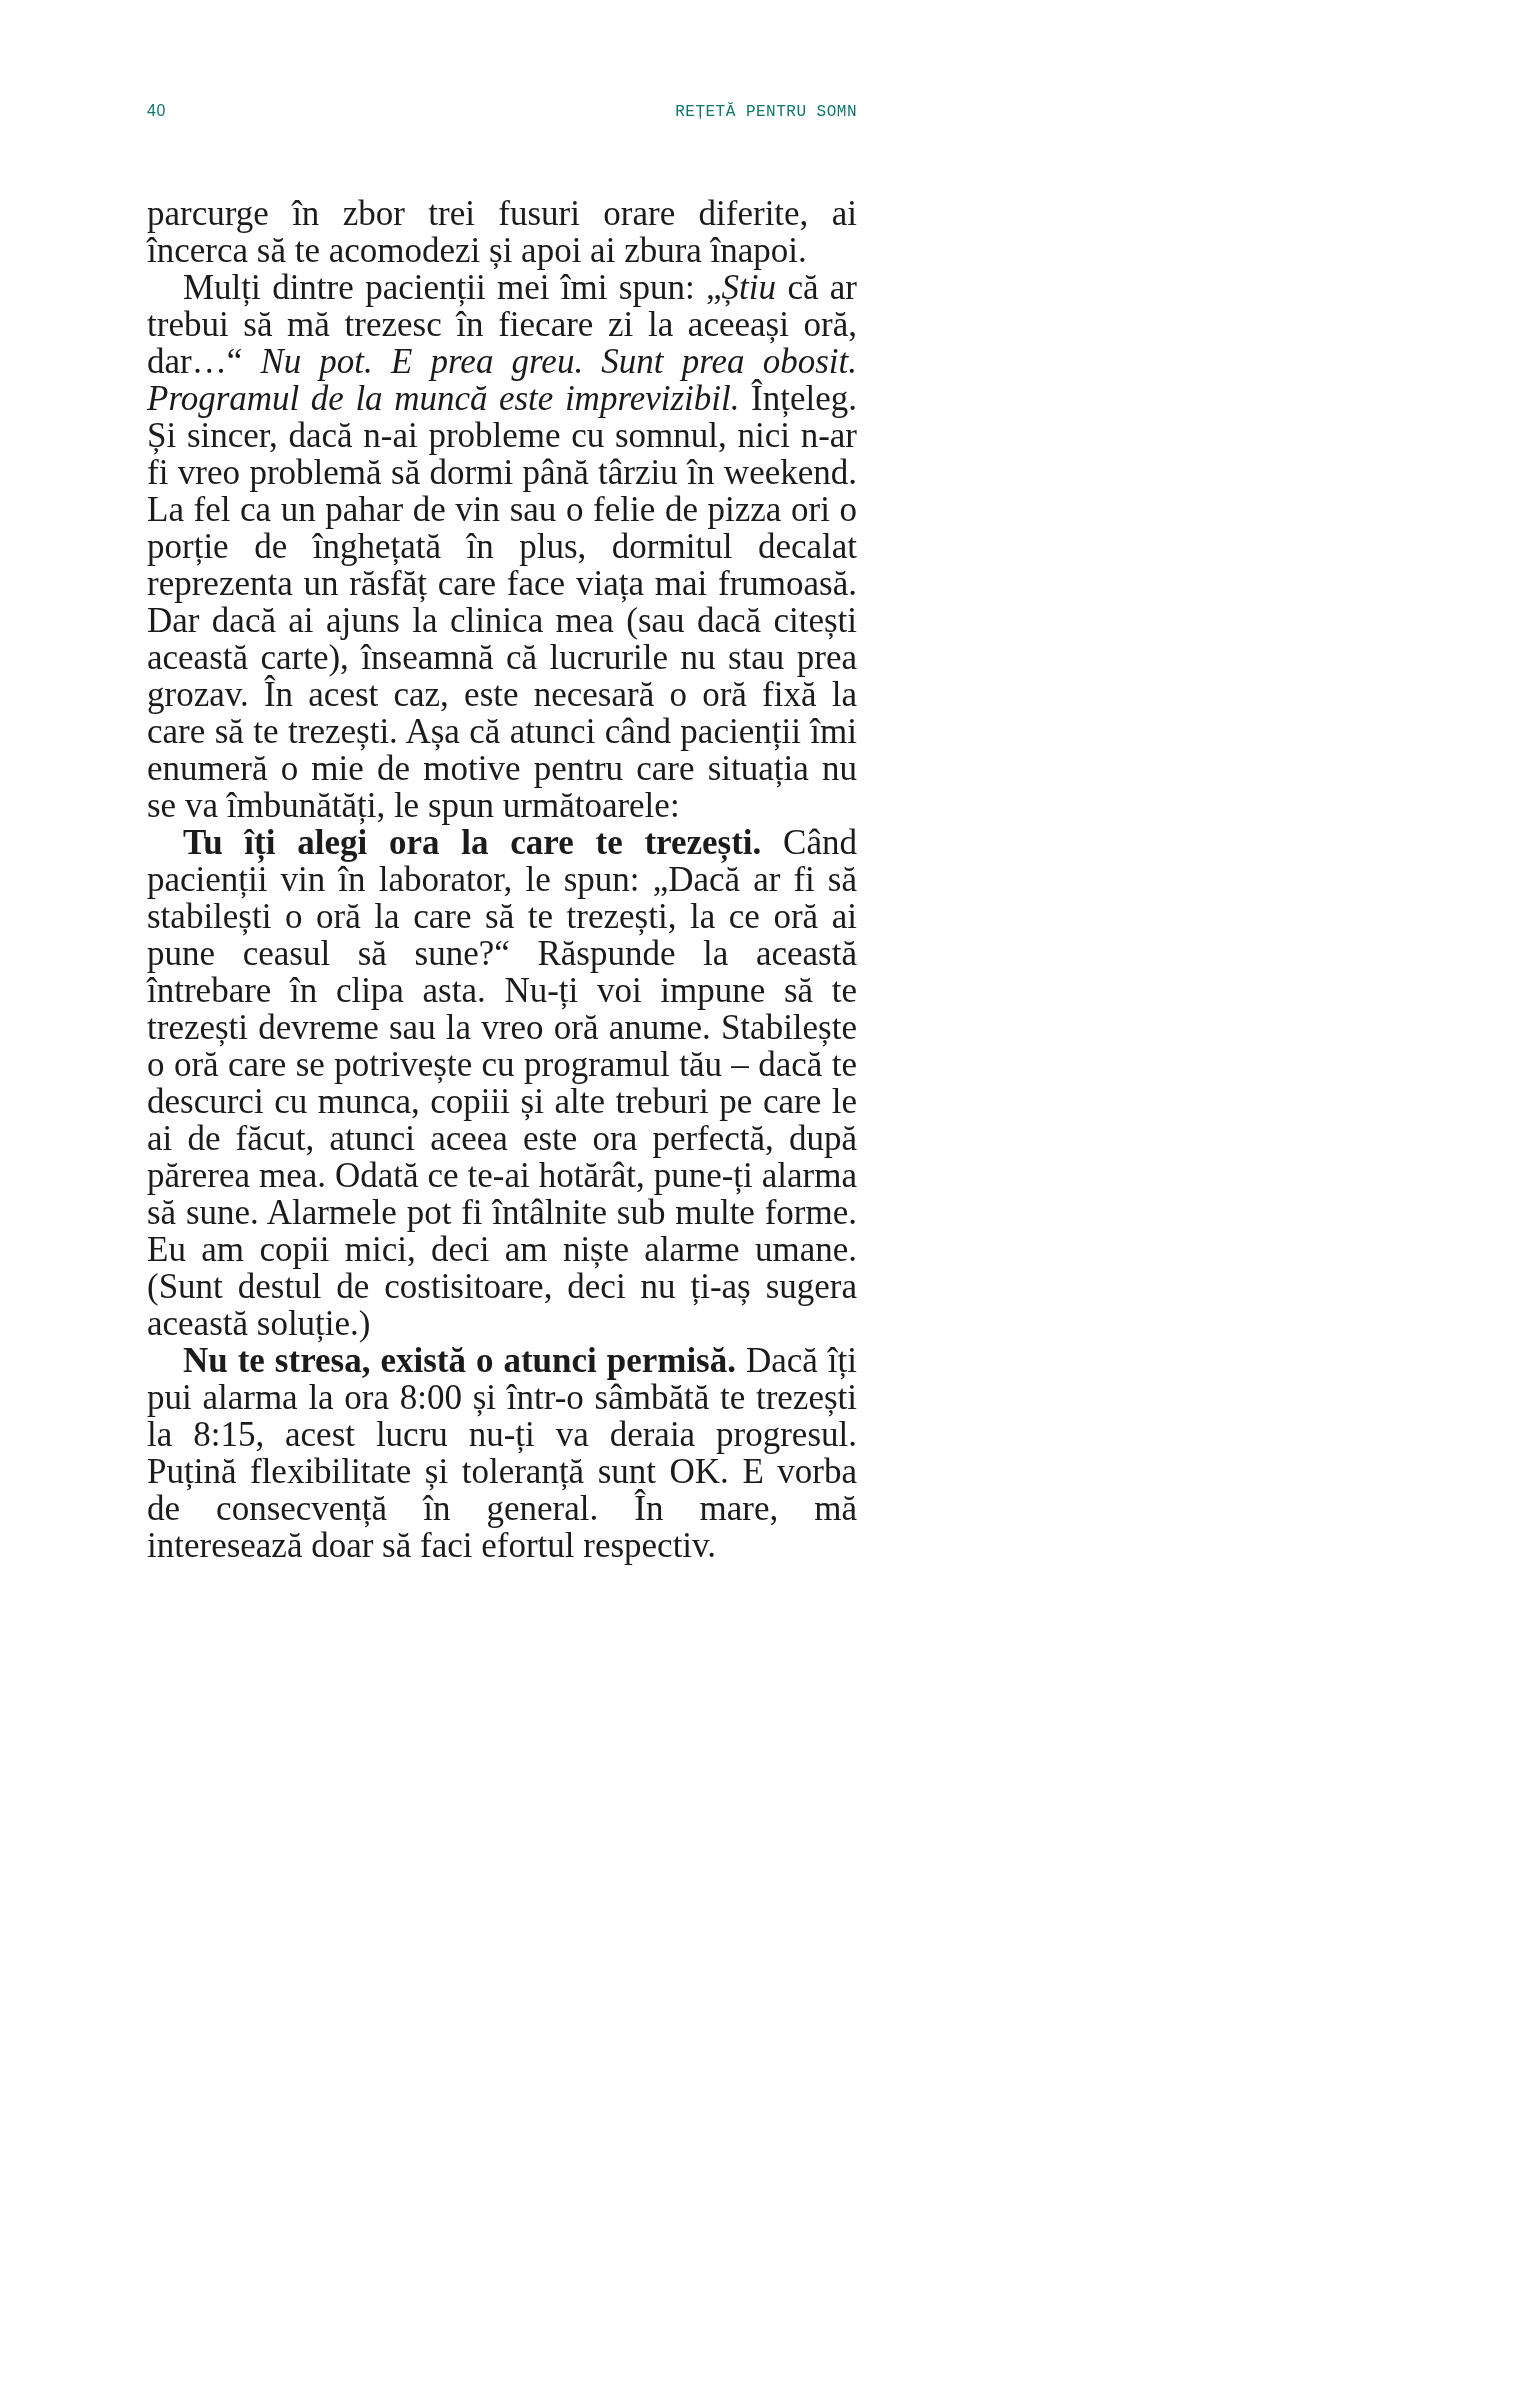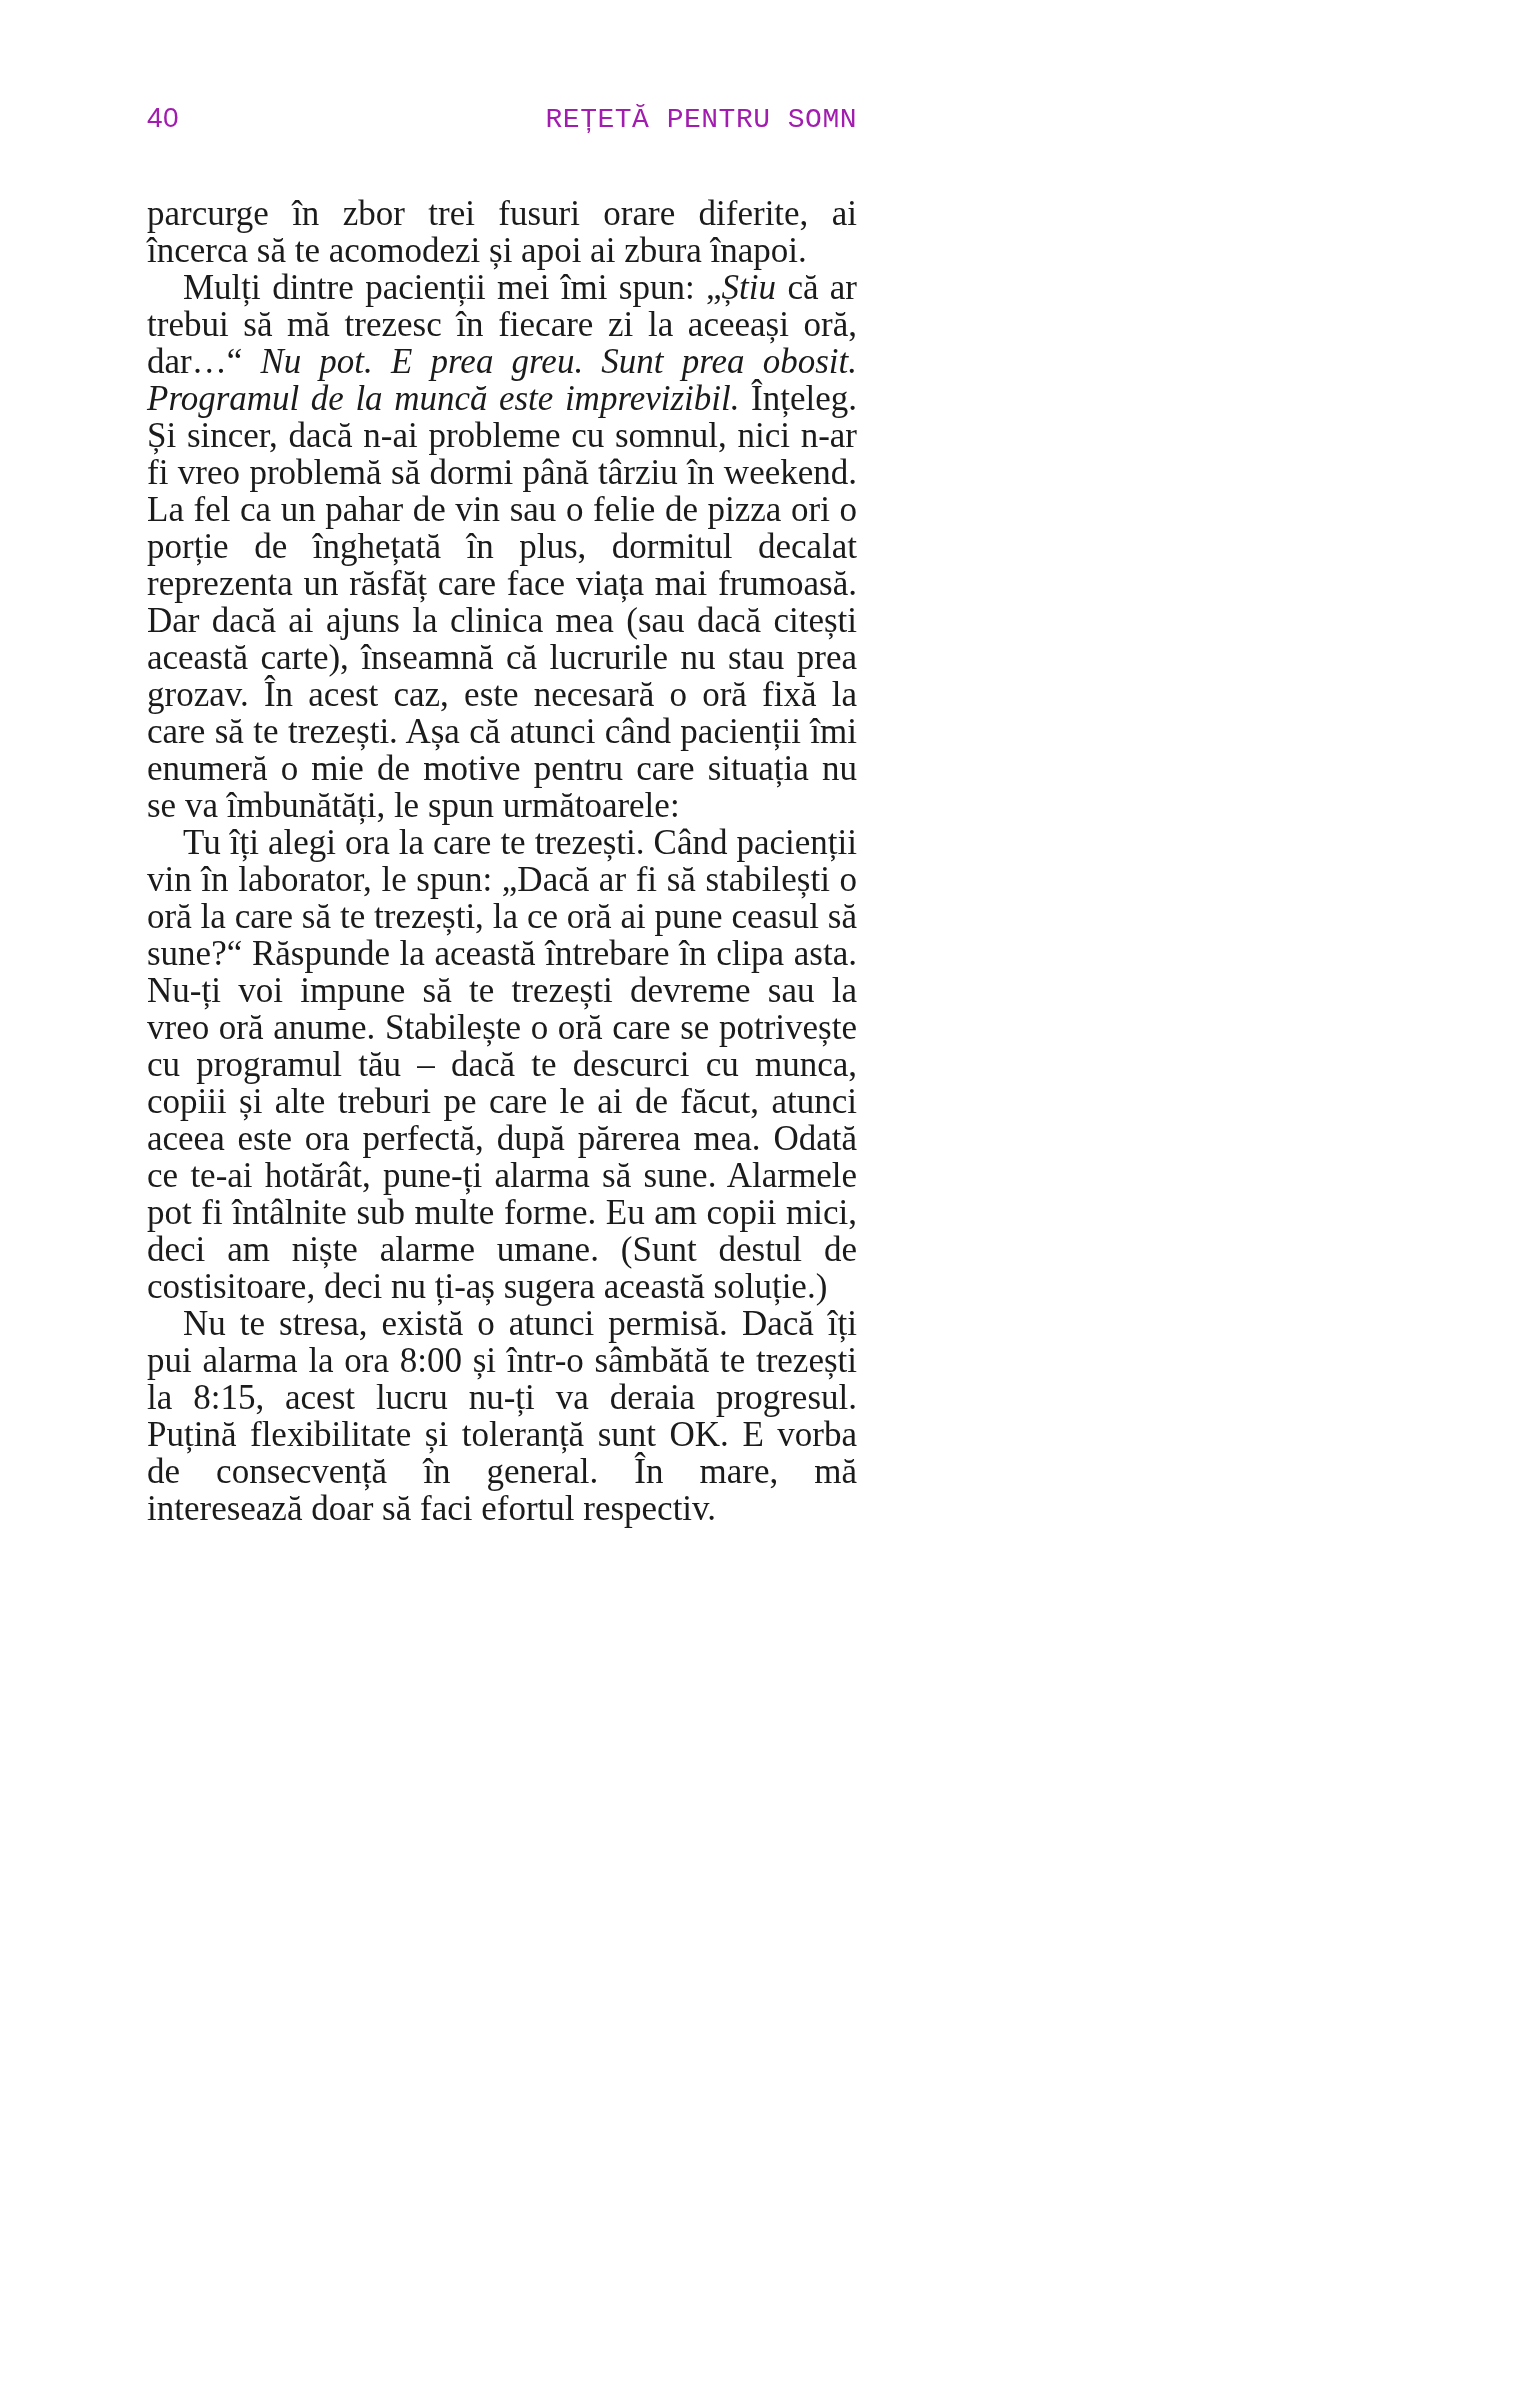--- a/index.html
+++ b/index.html
@@ -18,23 +18,23 @@
   }
   .page-header {
     position: absolute;
     left: 147px;
     top: 102px;
     width: 710px;
     display: flex;
     justify-content: space-between;
     align-items: baseline;
     font-family: "Liberation Sans", sans-serif;
-    font-size: 28px;
+    font-size: 16px;
     letter-spacing: 0.5px;
-    color: #a21caf;
+    color: #0f766e;
   }
   .page-number {
     font-family: "Liberation Sans", sans-serif;
   }
   .running-title {
     font-family: Liberation Mono, monospace;
     text-transform: uppercase;
   }
   .text-block {
     position: absolute;
@@ -48,21 +48,21 @@
     color: #1b1b1b;
   }
   .text-block p {
     margin: 0;
     padding: 0;
   }
   .text-block p.indent {
     text-indent: 36px;
   }
   .run-italic { font-style: italic; margin-top: 44px; }
-  .run-bold   { font-weight: normal; }
+  .run-bold   { font-weight: bold; }
 </style>
 </head>
 <body>
 
 <div class="page">
 
   <header class="page-header">
     <span class="page-number">40</span>
     <span class="running-title">REȚETĂ PENTRU SOMN</span>
   </header>

